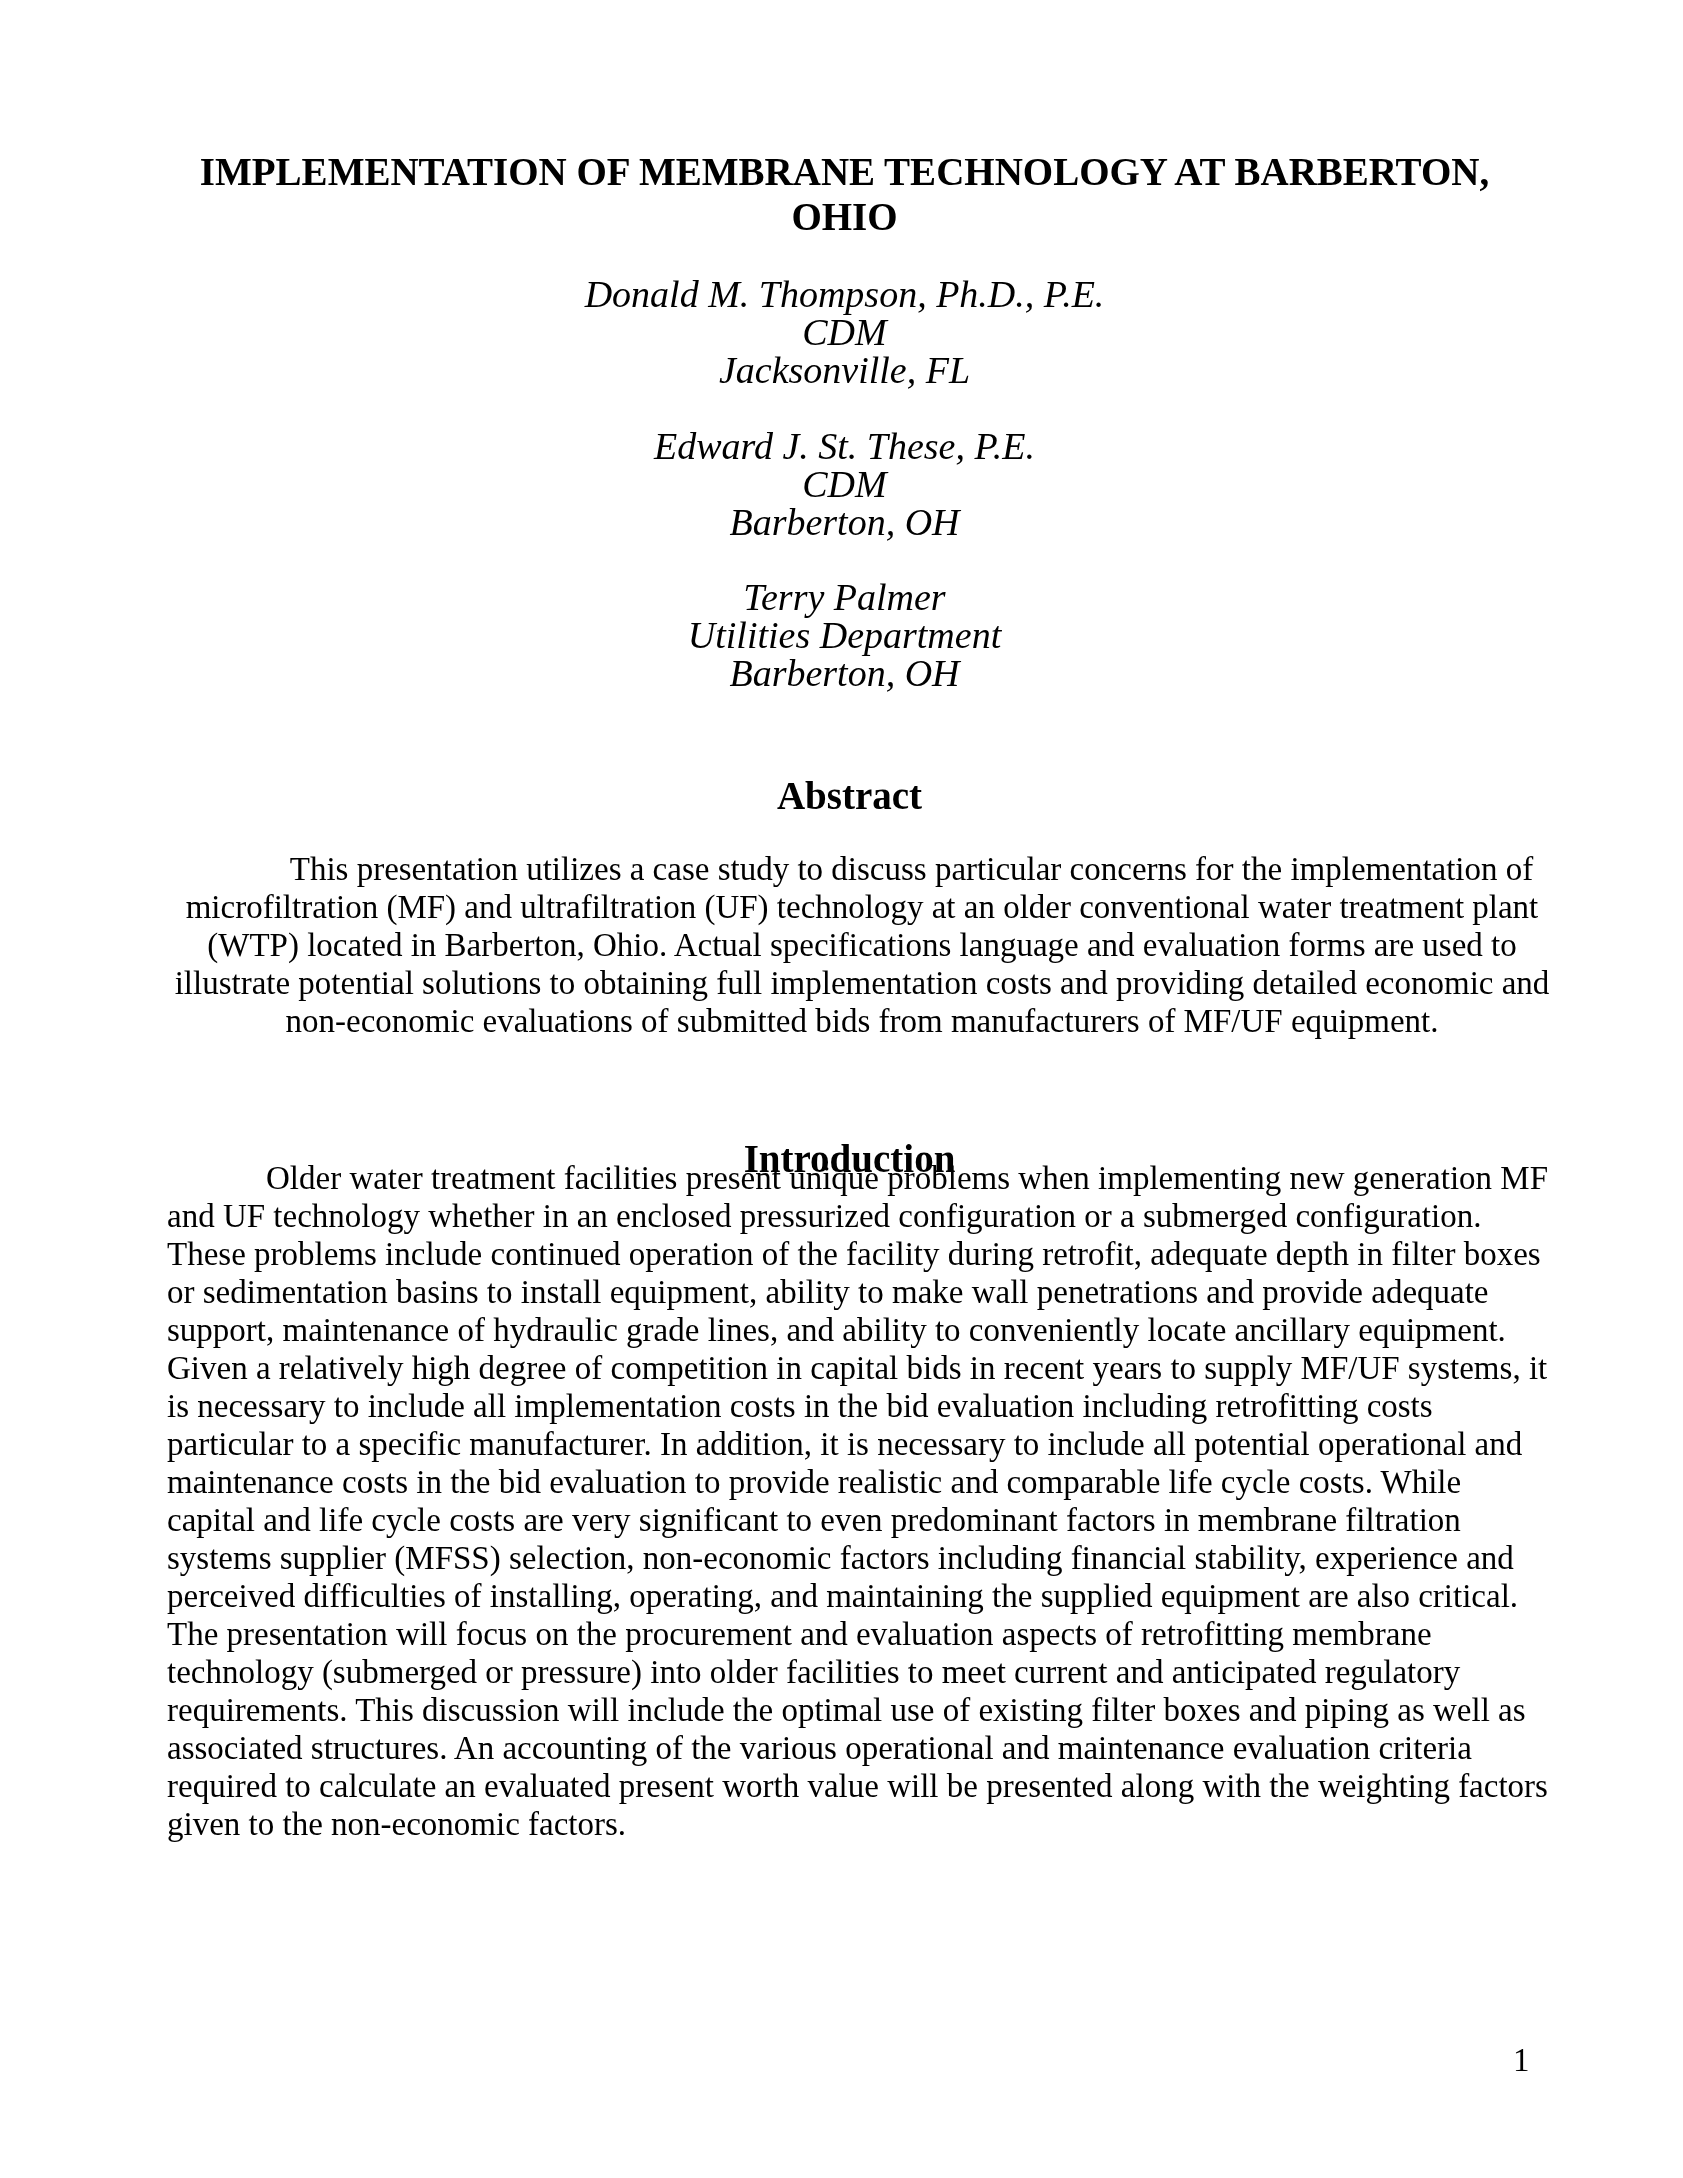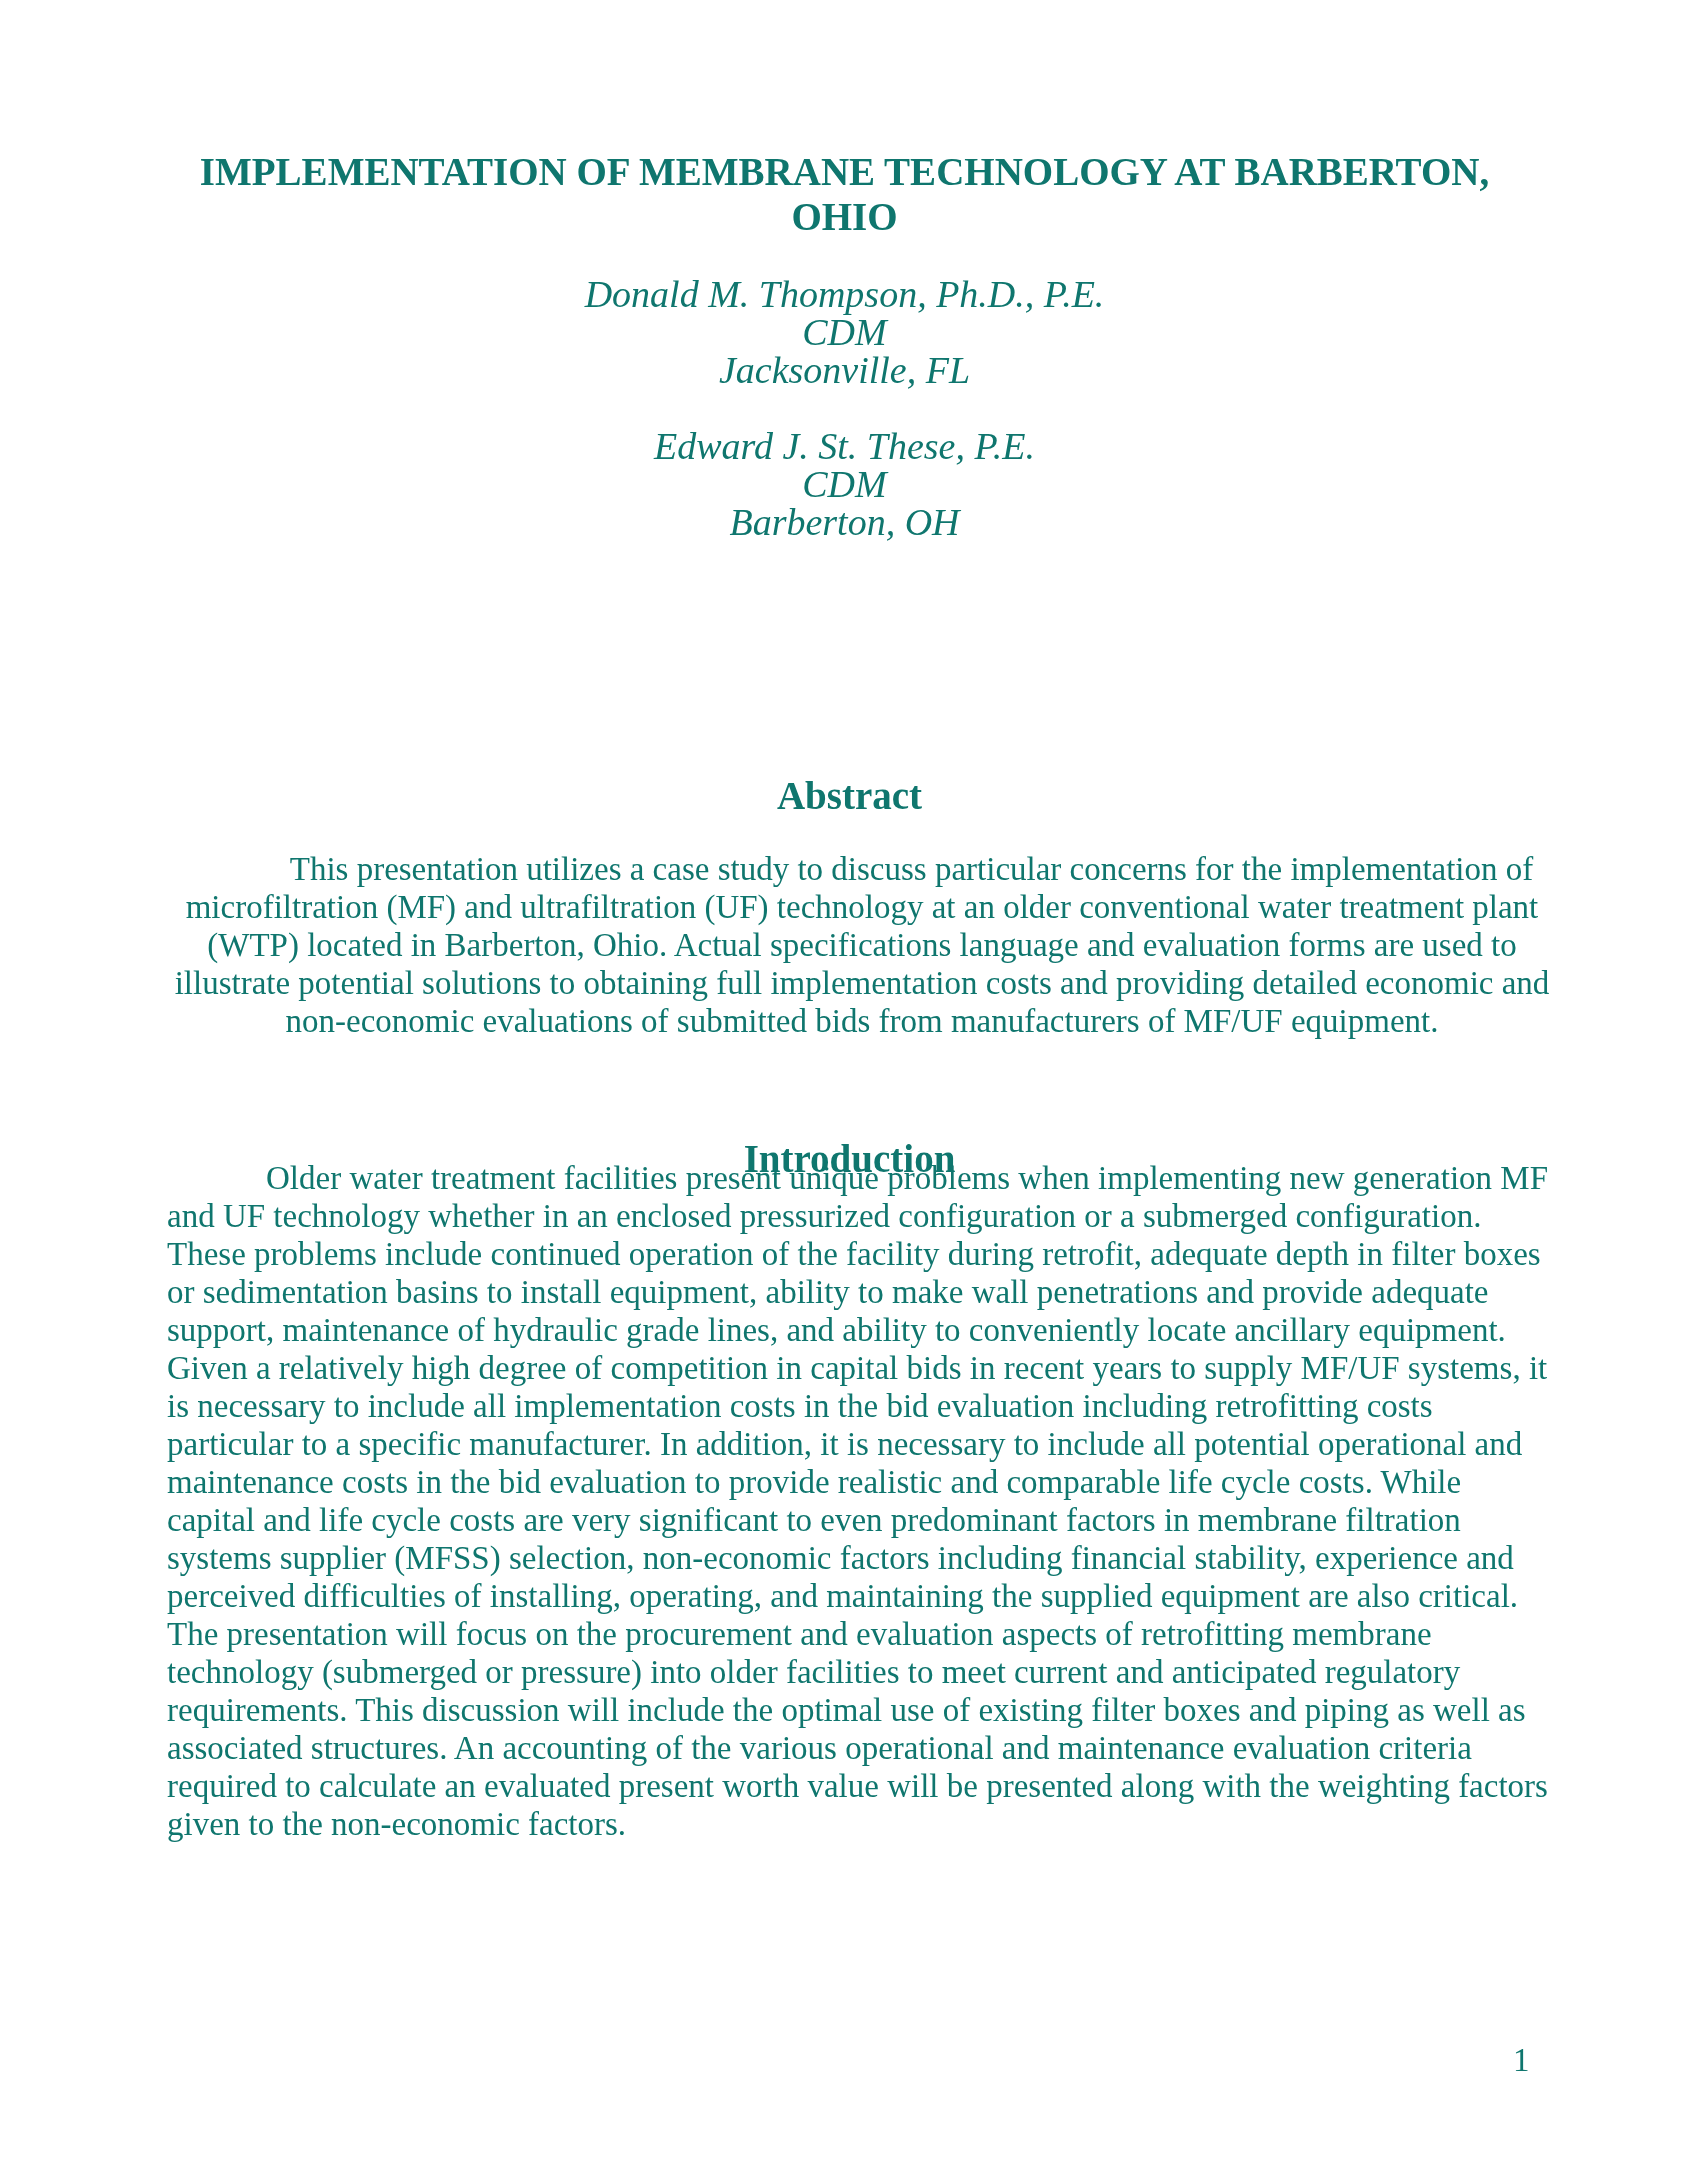--- a/index.html
+++ b/index.html
@@ -5,21 +5,21 @@
   html, body {
     margin: 0;
     padding: 0;
     background: #ffffff;
   }
   .page {
     position: relative;
     width: 1683px;
     height: 2178px;
     background: #ffffff;
-    color: #0f766e;
+    color: #000000;
     font-family: "Liberation Serif", "DejaVu Serif", serif;
     overflow: hidden;
   }
   .title {
     position: absolute;
     top: 149px;
     left: 149px;
     width: 1391px;
     margin: 0;
     font-size: 39px;
@@ -86,20 +86,25 @@
     <div>CDM</div>
     <div>Jacksonville, FL</div>
   </div>
 
   <div class="author-group author-group-2">
     <div>Edward J. St. These, P.E.</div>
     <div>CDM</div>
     <div>Barberton, OH</div>
   </div>
 
+  <div class="author-group author-group-3">
+    <div>Terry Palmer</div>
+    <div>Utilities Department</div>
+    <div>Barberton, OH</div>
+  </div>
 
   <h2 class="section-heading abstract-heading">Abstract</h2>
 
   <div class="para abstract-para">This presentation utilizes a case study to discuss particular concerns for the implementation of
 microfiltration (MF) and ultrafiltration (UF) technology at an older conventional water treatment plant
 (WTP) located in Barberton, Ohio. Actual specifications language and evaluation forms are used to
 illustrate potential solutions to obtaining full implementation costs and providing detailed economic and
 non-economic evaluations of submitted bids from manufacturers of MF/UF equipment.</div>
 
   <h2 class="section-heading introduction-heading">Introduction</h2>

